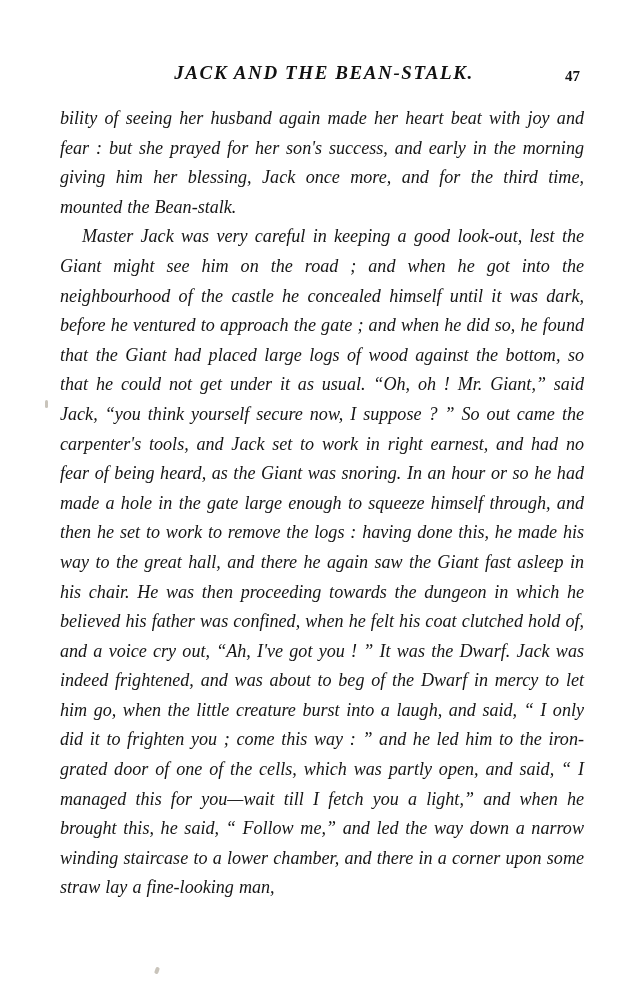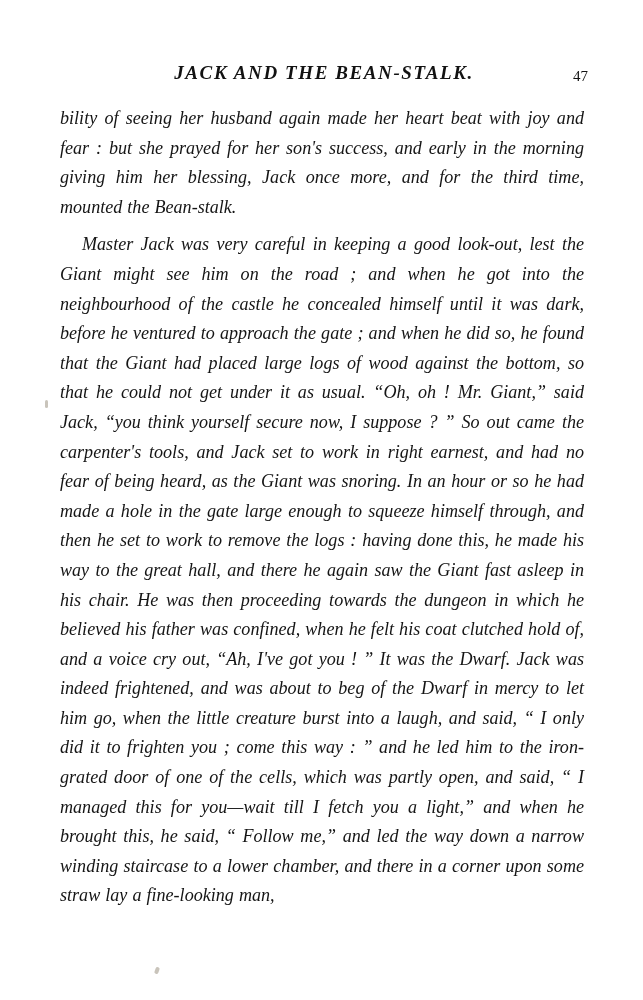--- a/index.html
+++ b/index.html
@@ -34,45 +34,45 @@
     text-align: center;
     font-style: italic;
     font-weight: bold;
     font-size: 19px;
     letter-spacing: 1.6px;
     color: #121212;
     white-space: nowrap;
   }
   .folio {
     position: absolute;
-    right: 0;
+    right: 8px;
     top: 6px;
     font-size: 15px;
-    font-weight: normal;
+    font-weight: bold;
     color: #121212;
   }
   .body-text {
     position: absolute;
     top: 104px;
     left: 60px;
     width: 524px;
     font-size: 18.1px;
     line-height: 29.6px;
     text-align: justify;
     color: #151515;
   }
   .body-text p {
     margin: 0;
     text-indent: 0;
   }
   .body-text p.indent {
     text-indent: 22px;
   }
   .body-text p + p {
-    margin-top: 8px;
+    margin-top: 0;
   }
   
   .body-text p {
     text-align-last: left;
     word-spacing: 0.5px;
     font-style: italic;
   }
   .speck {
     position: absolute;
     width: 3px;

